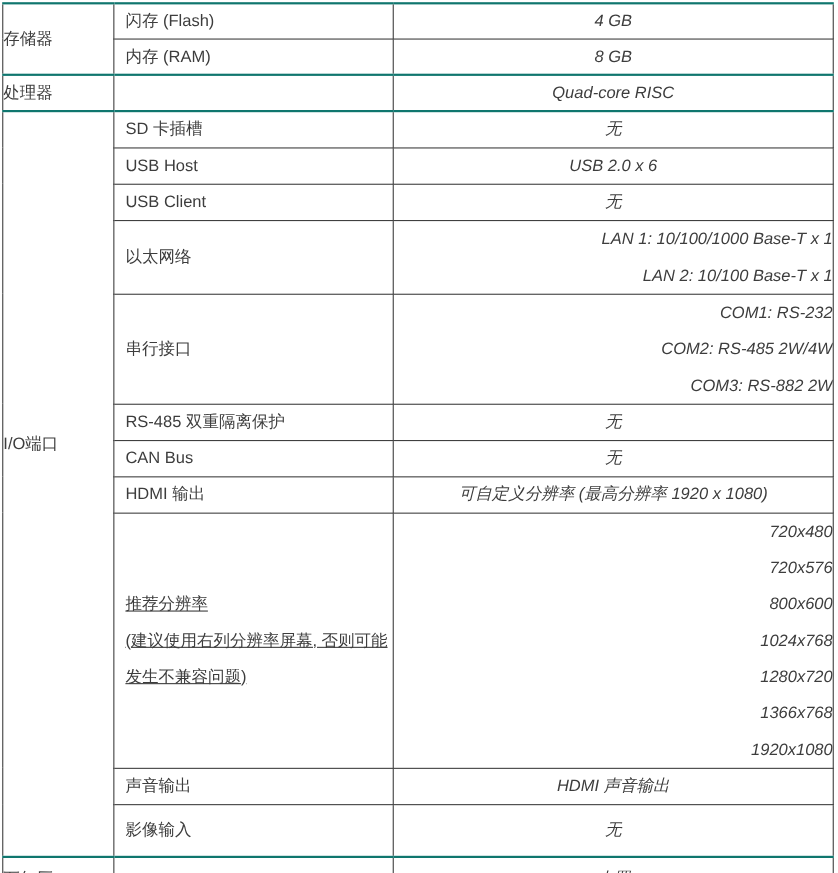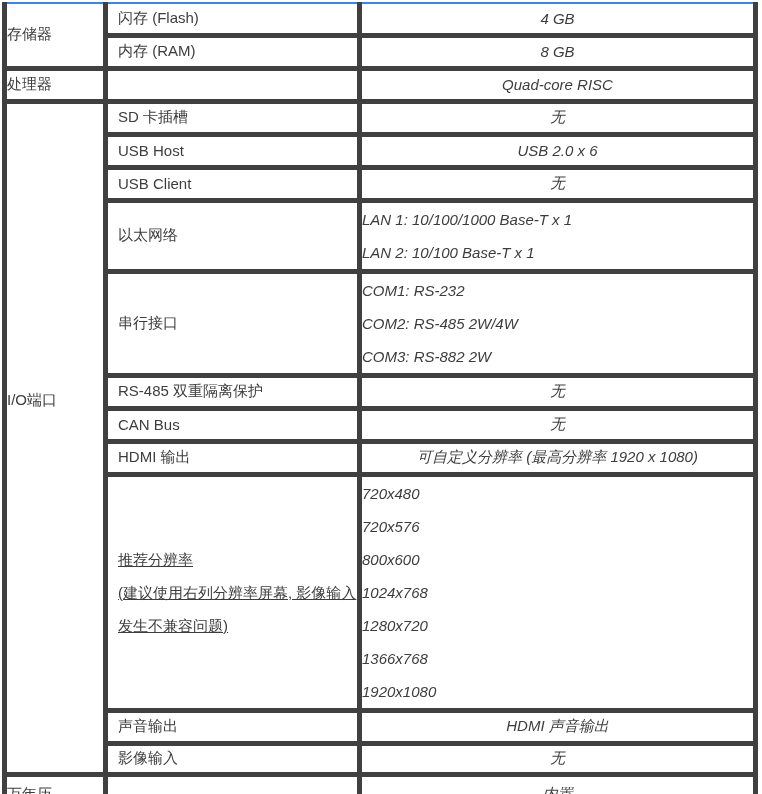--- a/index.html
+++ b/index.html
@@ -7,31 +7,31 @@
     width:762px;height:794px;overflow:hidden;background:#ffffff;
     font-family:"Liberation Sans","DejaVu Sans",sans-serif;
     color:#3d3d3d;
   }
   .page{width:762px;height:794px;overflow:hidden;position:relative;background:#fff;}
   table.spec{
     border-collapse:collapse;table-layout:fixed;
     width:756px;margin:2px 0 0 2px;
   }
   td{
-    border:5px solid #404040;
+    border:1px solid #404040;
     font-size:15px;vertical-align:middle;padding:0;
     overflow:hidden;white-space:nowrap;
   }
-  tr.sec > td{border-top:2px solid #3b82f6;}
+  tr.sec > td{border-top:2px solid #0f766e;}
   td.cat{text-align:left;}
   td.lbl{text-align:left;padding-left:10px;}
   td.val{text-align:center;font-style:italic;}
   .h32{height:32px}.h33{height:33px}.h66{height:66px}.h98{height:98px}
-  .h231{height:231px}.h31{height:31px}.h30{height:40px}.hcut{height:10px}
-  .vline{line-height:33px;height:33px;text-align:left;}
+  .h231{height:231px}.h31{height:48px}.h30{height:40px}.hcut{height:10px}
+  .vline{line-height:33px;height:33px;text-align:right;}
   .lline{line-height:33px;height:33px;text-align:left;text-decoration:underline;}
   .io-shift{transform:translateY(-37px);}
   td.nob{border-bottom:none;}
 </style>
 </head>
 <body>
 
 <div class="page">
   <table class="spec">
     <colgroup>
@@ -95,21 +95,21 @@
       <td class="lbl">CAN Bus</td>
       <td class="val">无</td>
     </tr>
     <tr class="h33">
       <td class="lbl">HDMI 输出</td>
       <td class="val">可自定义分辨率 (最高分辨率 1920 x 1080)</td>
     </tr>
     <tr class="h231">
       <td class="lbl">
         <div class="lline">推荐分辨率</div>
-        <div class="lline">(建议使用右列分辨率屏幕, 影像输入</div>
+        <div class="lline">(建议使用右列分辨率屏幕, 否则可能</div>
         <div class="lline">发生不兼容问题)</div>
       </td>
       <td class="val">
         <div class="vline">720x480</div>
         <div class="vline">720x576</div>
         <div class="vline">800x600</div>
         <div class="vline">1024x768</div>
         <div class="vline">1280x720</div>
         <div class="vline">1366x768</div>
         <div class="vline">1920x1080</div>

